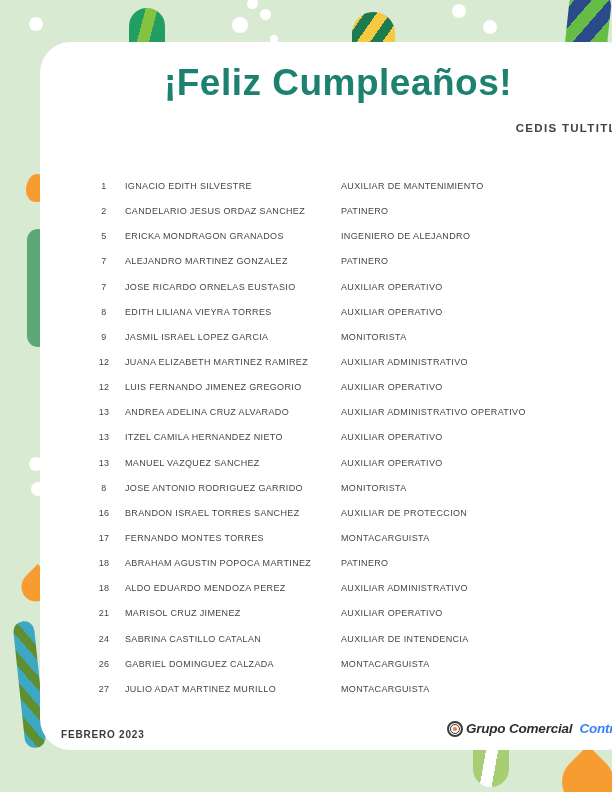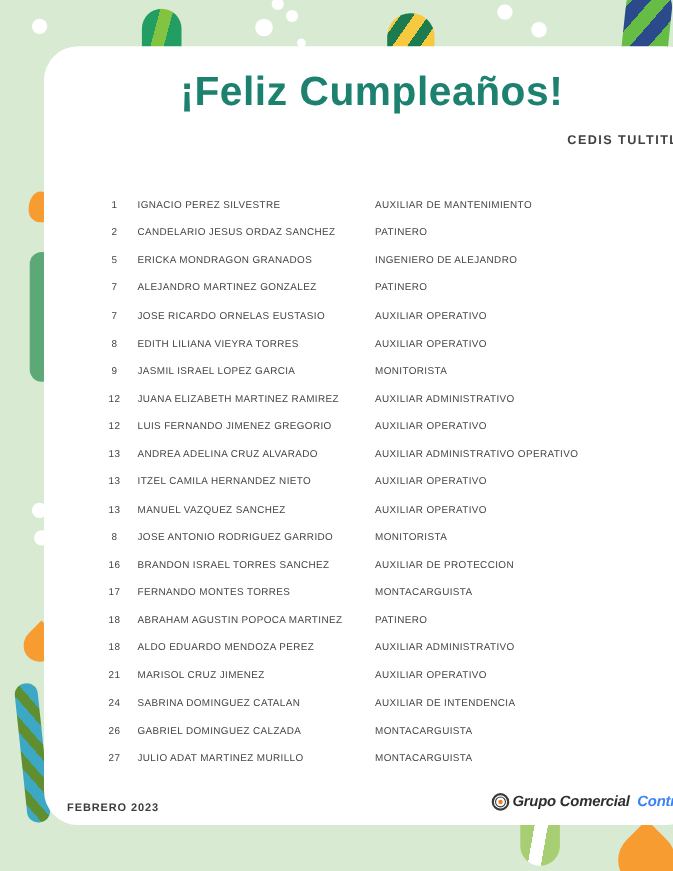--- a/index.html
+++ b/index.html
@@ -91,21 +91,21 @@
   <div class="deco candle-bottom"></div>
   <div class="deco flame-bottom-right"></div>
 
   <div class="card">
     <div class="title">¡Feliz Cumpleaños!</div>
     <div class="subtitle">CEDIS TULTITLÁN</div>
 
     <div class="list" id="birthday-list">
     <div class="row">
       <span class="cell-day">1</span>
-      <span class="cell-name">IGNACIO PEREZ SILVESTRE</span>
+      <span class="cell-name">IGNACIO EDITH SILVESTRE</span>
       <span class="cell-pos">AUXILIAR DE MANTENIMIENTO</span>
     </div>
 
     <div class="row">
       <span class="cell-day">2</span>
       <span class="cell-name">CANDELARIO JESUS ORDAZ SANCHEZ</span>
       <span class="cell-pos">PATINERO</span>
     </div>
 
     <div class="row">
@@ -199,21 +199,21 @@
     </div>
 
     <div class="row">
       <span class="cell-day">21</span>
       <span class="cell-name">MARISOL CRUZ JIMENEZ</span>
       <span class="cell-pos">AUXILIAR OPERATIVO</span>
     </div>
 
     <div class="row">
       <span class="cell-day">24</span>
-      <span class="cell-name">SABRINA DOMINGUEZ CATALAN</span>
+      <span class="cell-name">SABRINA CASTILLO CATALAN</span>
       <span class="cell-pos">AUXILIAR DE INTENDENCIA</span>
     </div>
 
     <div class="row">
       <span class="cell-day">26</span>
       <span class="cell-name">GABRIEL DOMINGUEZ CALZADA</span>
       <span class="cell-pos">MONTACARGUISTA</span>
     </div>
 
     <div class="row">

